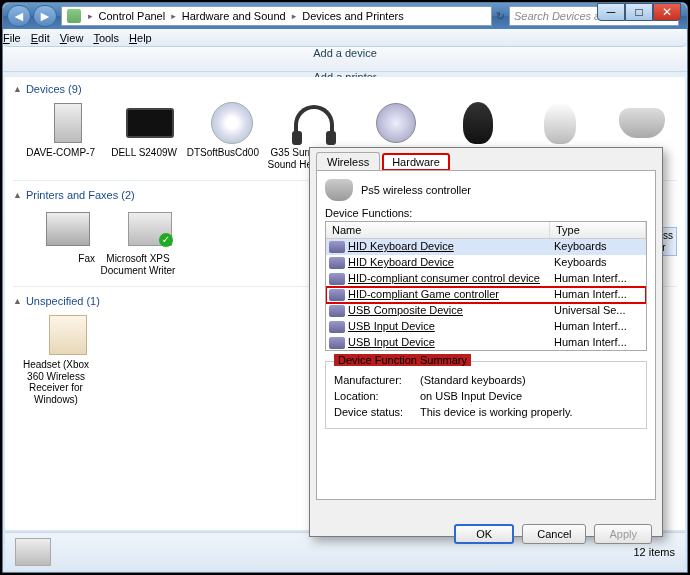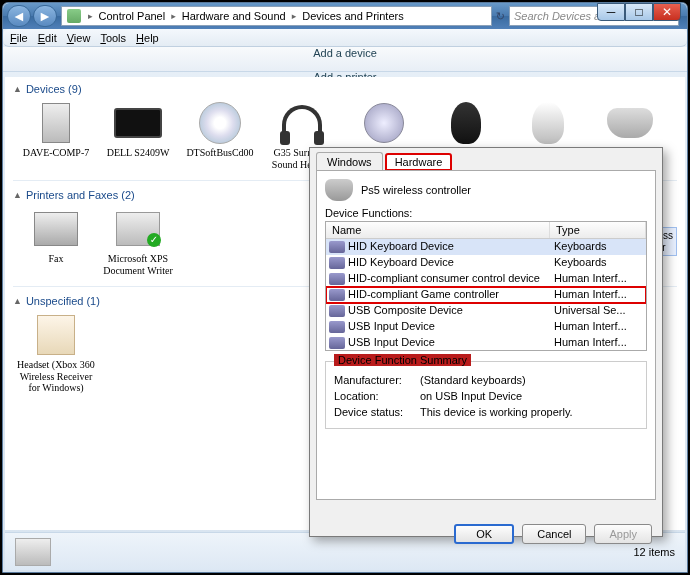--- a/index.html
+++ b/index.html
@@ -12,33 +12,33 @@
 .crumb-icon { width: 14px; height: 14px; background: linear-gradient(#8c8,#6a6); border-radius: 2px; margin: 0 3px; }
 .crumb-sep { padding: 0 4px; color: #666; font-size: 9px; }
 .crumb-item { padding: 0 2px; }
 .refresh { margin: 0 4px; color: #346; }
 .search-box { width: 170px; height: 20px; background: #fff; border: 1px solid #8aa0b8; color: #888; padding: 0 4px; font-style: italic; margin-right: 4px; display: flex; align-items: center; }
 .win-btns { position: absolute; top: 0; right: 6px; display: flex; }
 .wb { width: 28px; height: 18px; border: 1px solid #3a5a7a; background: linear-gradient(#d8e8f8,#a8c8e8); display: flex; align-items: center; justify-content: center; font-size: 12px; }
 .wb.close { background: linear-gradient(#e86050,#c83020); color: #fff; border-radius: 0 0 4px 0; }
 .wb.max { border-radius: 0; }
 .wb.min { border-radius: 0 0 0 4px; }
-.menubar { height: 18px; background: linear-gradient(#f4f8fc,#e4ecf4); display: flex; align-items: center; padding: 0 7px; gap: 10px; border-bottom: 1px solid #c0d0e0; border-radius: 6px; }
+.menubar { height: 18px; background: linear-gradient(#f4f8fc,#e4ecf4); display: flex; align-items: center; padding: 0 0; gap: 10px; border-bottom: 1px solid #c0d0e0; border-radius: 6px; }
 .menubar span { font-size: 11px; }
 .menubar span u { text-decoration: underline; }
 .cmdbar { height: 25px; background: linear-gradient(#f8fafc,#e8eef6); display: flex; align-items: center; padding: 0 10px; gap: 12px; border-bottom: 1px solid #c8d8e8; flex-direction: column; }
 .cmdbar a { color: #245; font-size: 11px; }
 .cmdbar-right { margin-left: auto; display: flex; gap: 6px; align-items: center; }
 .views { width: 28px; height: 18px; border: 1px solid #b0c0d0; background: #fff; }
 .help { width: 18px; height: 18px; border-radius: 50%; background: radial-gradient(#bde,#48a); color: #fff; display: flex; align-items: center; justify-content: center; font-weight: bold; }
 .content { position: absolute; top: 74px; left: 2px; right: 2px; bottom: 42px; background: #fff; overflow: hidden; }
 .cat-hdr { display: flex; align-items: center; gap: 4px; padding: 6px 8px 2px; color: #1a4a8a; font-size: 11px; }
 .tri { font-size: 9px; color: #666; }
 .grid { display: flex; flex-wrap: wrap; padding: 4px 12px 8px; gap: 4px; }
-.item { width: 78px; display: flex; flex-direction: column; align-items: center; text-align: center; font-size: 10px; line-height: 1.15; font-family: Liberation Serif, serif; }
+.item { width: 78px; display: flex; flex-direction: column; align-items: flex-end; text-align: center; font-size: 10px; line-height: 1.15; }
 .item .tn { width: 54px; height: 44px; display: flex; align-items: center; justify-content: center; margin-bottom: 2px; }
 
 .tower { width: 28px; height: 40px; background: linear-gradient(#eee,#bbb); border: 1px solid #888; }
 .monitor-sh { width: 48px; height: 30px; background: #111; border: 2px solid #444; border-radius: 3px; }
 .disc { width: 42px; height: 42px; border-radius: 50%; background: radial-gradient(#fff 20%, #dde, #bcd, #fff); border: 1px solid #aaa; }
 .headset { width: 40px; height: 36px; border: 4px solid #333; border-bottom: none; border-radius: 22px 22px 6px 6px; position: relative; }
 .headset::before,.headset::after{content:'';position:absolute;bottom:-4px;width:10px;height:14px;background:#333;border-radius:3px;}
 .headset::before{left:-6px;}.headset::after{right:-6px;}
 .webcam-sh { width: 40px; height: 40px; border-radius: 50%; background: radial-gradient(#eef,#99b); border: 1px solid #889; }
 .mouse-sh { width: 30px; height: 42px; background: linear-gradient(#333,#111); border-radius: 50% 50% 40% 40%; }
@@ -61,21 +61,21 @@
 .devrow { display: flex; align-items: center; gap: 8px; margin-bottom: 6px; }
 .devrow .gic { width: 28px; height: 22px; background: linear-gradient(#ccc,#999); border-radius: 6px 6px 12px 12px; }
 .fl { font-size: 11px; margin: 6px 0 2px; }
 .listbox { border: 1px solid #aaa; height: 130px; overflow: hidden; }
 .lhd { display: flex; background: linear-gradient(#fdfdfd,#ececec); border-bottom: 1px solid #ccc; }
 .lhd div { padding: 2px 6px; font-size: 11px; border-right: 1px solid #ddd; }
 .col-n { flex: 1; } .col-t { width: 96px; }
 .lrow { display: flex; font-size: 11px; padding: 1px 0; }
 .lrow .ic { width: 16px; height: 12px; margin: 1px 3px; background: linear-gradient(#99c,#669); border-radius: 2px; }
 .lrow.sel { background: #d8e4f8; }
-.lrow .c1 { flex: 1; overflow: hidden; white-space: nowrap; text-overflow: ellipsis; }
+.lrow .c1 { flex: 1; overflow: hidden; white-space: nowrap; text-overflow: ellipsis; text-decoration: underline; }
 .lrow .c2 { width: 96px; overflow: hidden; white-space: nowrap; text-overflow: ellipsis; padding-left: 4px; }
 .hl-row { outline: 2px solid #d00; outline-offset: -1px; }
 .group { border: 1px solid #ccc; margin-top: 10px; padding: 8px 8px 6px; position: relative; }
 .group .gt { position: absolute; top: -8px; left: 8px; background: #b91c1c; padding: 0 4px; font-size: 11px; }
 .kv { display: flex; font-size: 11px; margin: 4px 0; }
 .kv .k { width: 86px; }
 .btnrow { position: absolute; bottom: 8px; right: 8px; }
 .btn { font-size: 11px; padding: 3px 14px; background: linear-gradient(#fdfdfd,#e4e4e4); border: 1px solid #8a8a8a; border-radius: 3px; }
 .dlg-btns { display: flex; justify-content: flex-end; gap: 8px; padding: 0 10px 8px; margin-top: 24px; }
 .btn.ok { border: 2px solid #2a6ad0; padding: 2px 20px; }
@@ -222,21 +222,21 @@
     </div>
   </div>
 
   <div class="status">
     <div class="sic"></div>
     <span>12 items</span>
   </div>
 
   <div class="dialog">
     <div class="tabs">
-      <div class="tab">Windows</div>
+      <div class="tab">Wireless</div>
       <div class="tab active tab-hl">Hardware</div>
     </div>
     <div class="tabbody">
       <div class="devrow">
         <div class="gic"></div>
         <span>Ps5 wireless controller</span>
       </div>
       <div class="fl">Device Functions:</div>
       <div class="listbox">
         <div class="lhd">

